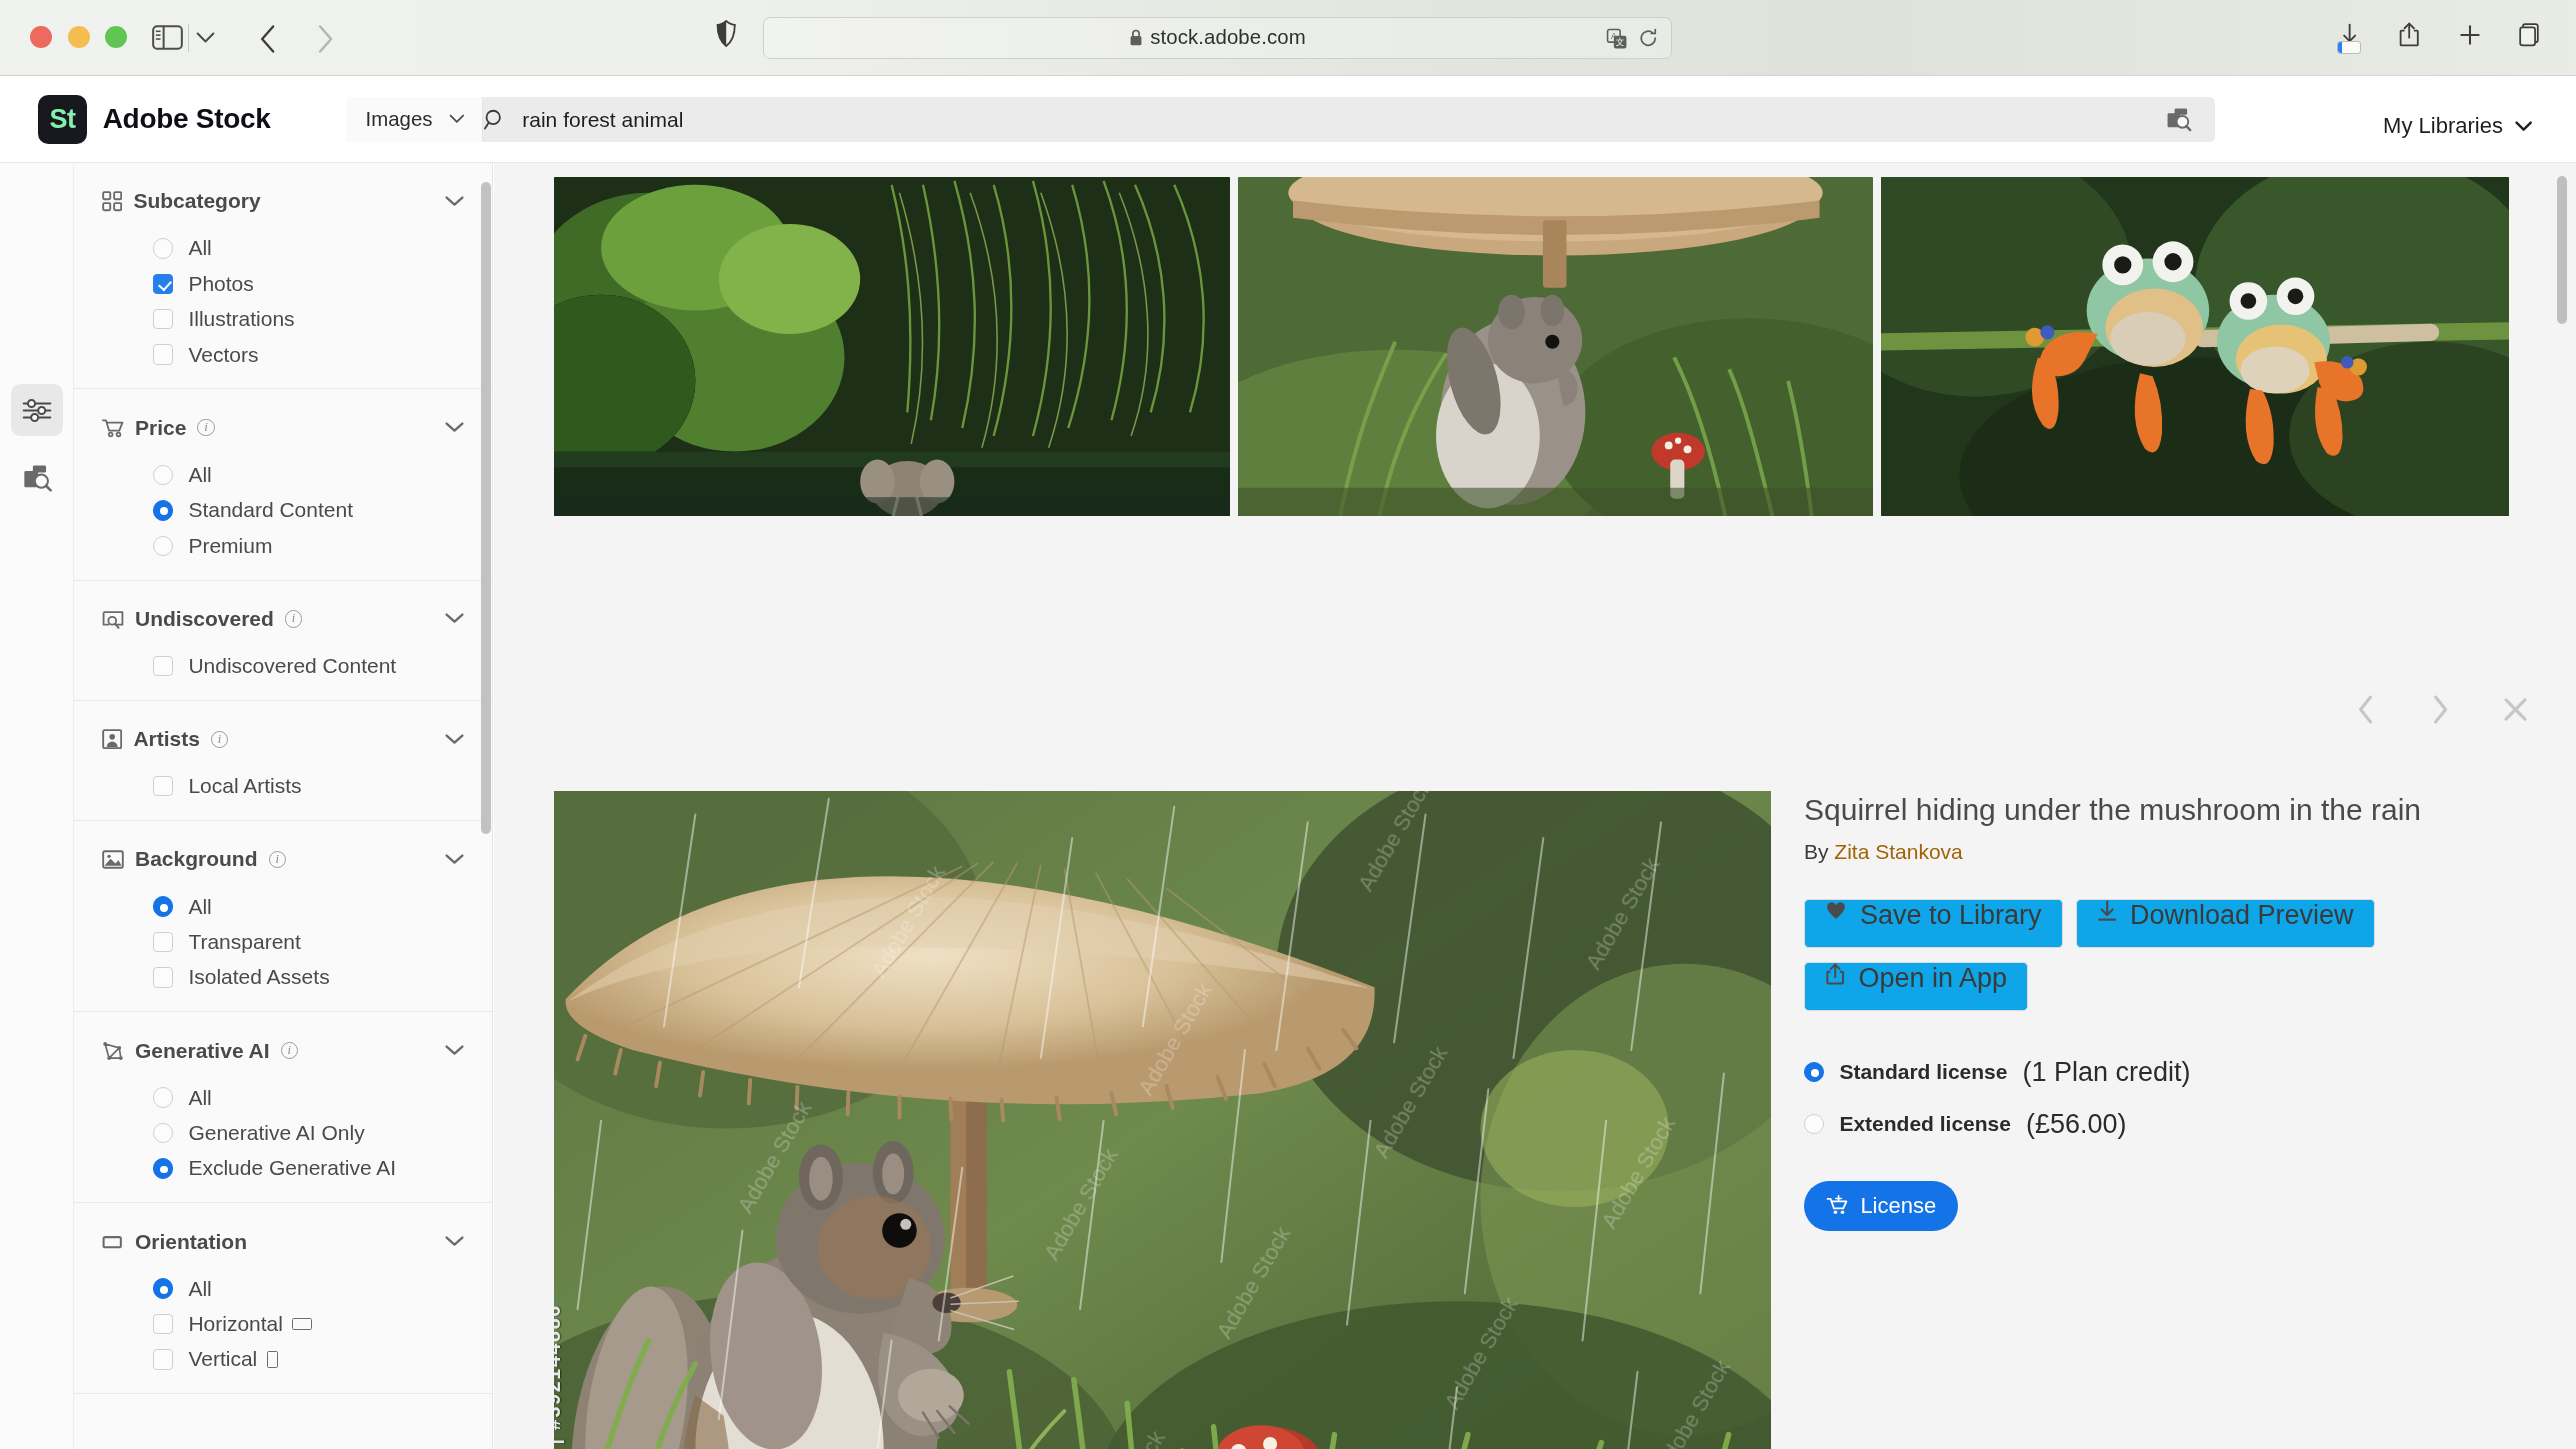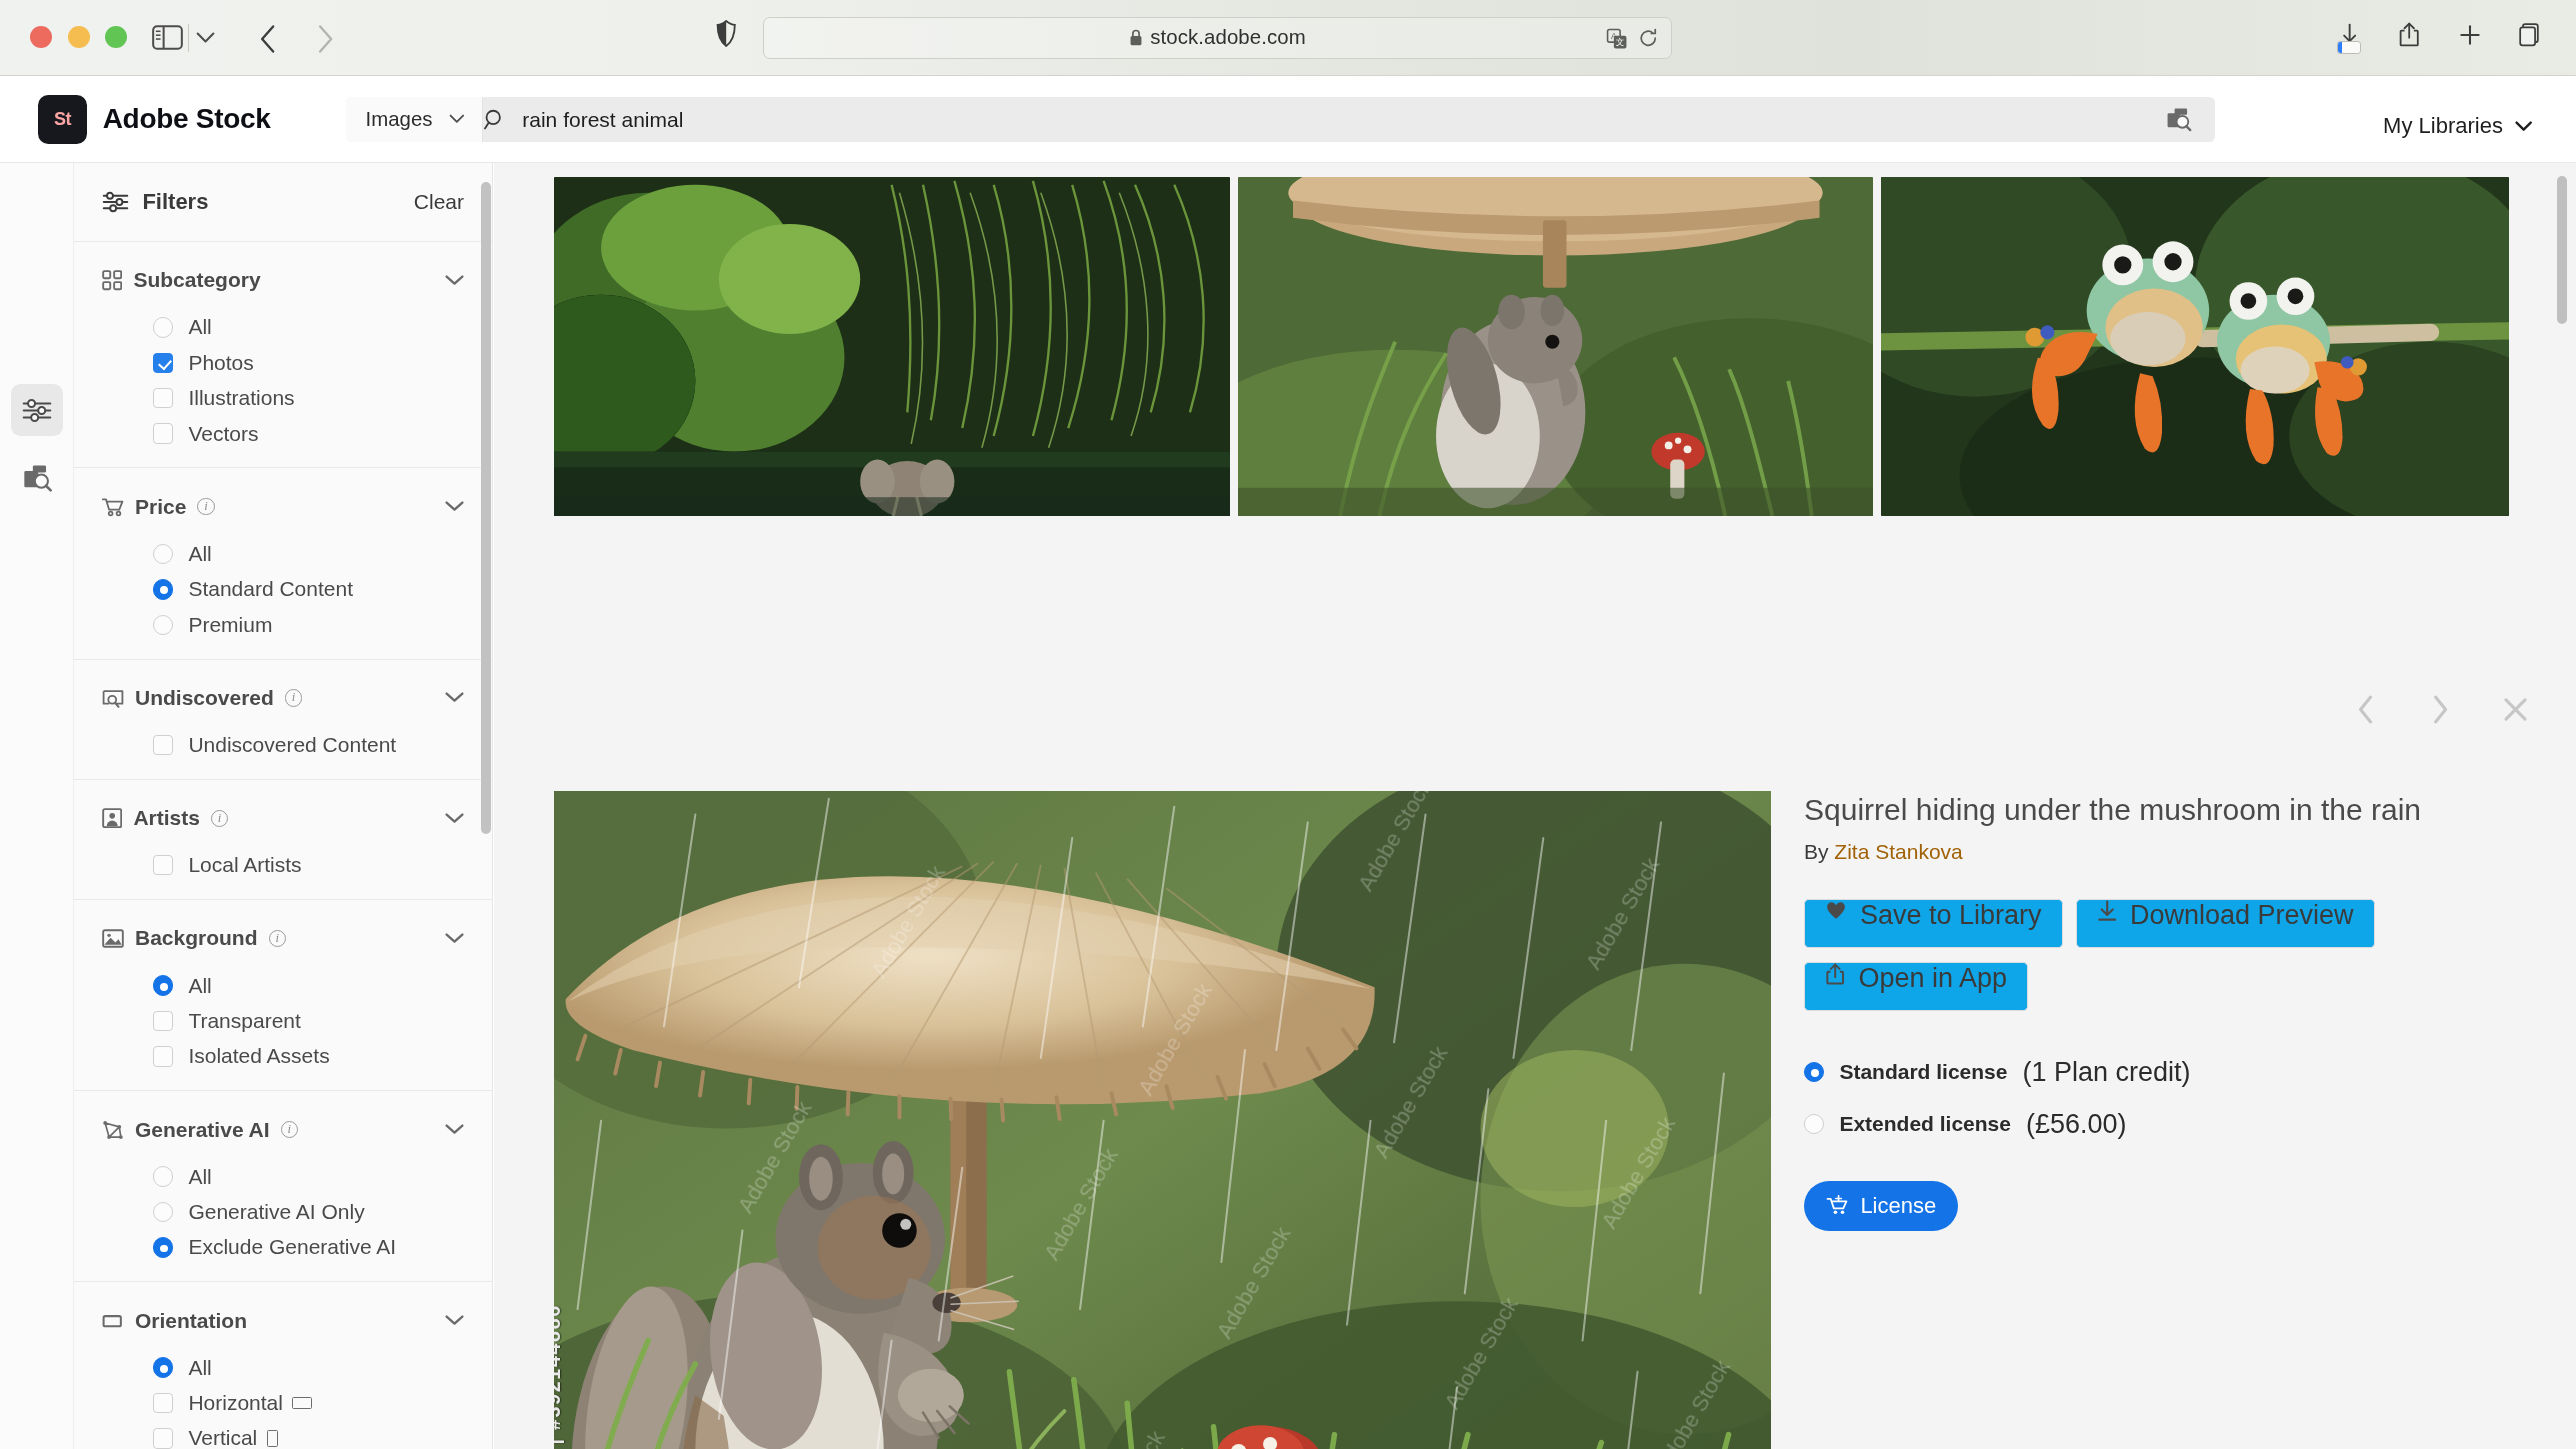--- a/index.html
+++ b/index.html
@@ -49,21 +49,21 @@
   
   .as-header {
     position: absolute; left: 0; top: 76px; width: 2576px; height: 87px;
     background: #ffffff;
     border-bottom: 0.8px solid #e8e8e8;
     display: flex; align-items: center;
   }
   .brand { display: flex; align-items: center; gap: 15.7px; margin-left: 38px; }
   .brand-mark {
     width: 49px; height: 49px; border-radius: 10.2px; background: #16181e;
-    color: #fca5a5; font-size: 18px; font-weight: 700; display: flex;
+    color: #86efac; font-size: 27px; font-weight: 700; display: flex;
     align-items: center; justify-content: center; letter-spacing: -0.4px;
   }
   .brand-name { font-size: 28px; font-weight: 700; color: #0d0f14; letter-spacing: -0.3px; }
 
   .searchwrap {
     position: absolute; left: 346px; top: 21px; width: 1869px; height: 45px;
     background: #ebebeb; border-radius: 5.5px; display: flex; align-items: stretch; overflow: hidden;
   }
   .search-type {
     width: 137px; background: #fafafa; display: flex; align-items: center;
@@ -337,36 +337,20 @@
     <svg width="31" height="28" viewBox="0 0 40 36">
         <rect x="14" y="2" width="17" height="9" rx="1.8" fill="#6a6a6a"></rect>
         <rect x="3" y="9" width="18" height="21" rx="1.8" fill="#6a6a6a"></rect>
         <circle cx="25" cy="22" r="8.5" fill="#fbfbfb" stroke="#6a6a6a" stroke-width="2.6"></circle>
         <line x1="31" y1="28" x2="37" y2="34" stroke="#6a6a6a" stroke-width="3.2" stroke-linecap="round"></line>
       </svg>
   </div>
 </div>
 
 <div class="sidebar">
-  <div class="filters-head">
-    <div class="filters-head-left">
-      <span>
-        <svg width="27" height="22" viewBox="0 0 34 28">
-            <line x1="2" y1="6" x2="32" y2="6" stroke="#3a3a3a" stroke-width="2.4" stroke-linecap="round"></line>
-            <line x1="2" y1="14" x2="32" y2="14" stroke="#3a3a3a" stroke-width="2.4" stroke-linecap="round"></line>
-            <line x1="2" y1="22" x2="32" y2="22" stroke="#3a3a3a" stroke-width="2.4" stroke-linecap="round"></line>
-            <circle cx="10" cy="6" r="3.8" fill="#fafafa" stroke="#3a3a3a" stroke-width="2.4"></circle>
-            <circle cx="22" cy="14" r="3.8" fill="#fafafa" stroke="#3a3a3a" stroke-width="2.4"></circle>
-            <circle cx="14" cy="22" r="3.8" fill="#fafafa" stroke="#3a3a3a" stroke-width="2.4"></circle>
-          </svg>
-      </span>
-      <span class="filters-title">Filters</span>
-    </div>
-    <span class="clear-btn">Clear</span>
-  </div>
 
   <div class="fsection">
     <div class="fsection-head">
       <div class="fsection-head-left">
         <span>
           <svg width="20.4" height="20.4" viewBox="0 0 26 26">
               <rect x="1.5" y="1.5" width="9" height="9" rx="1.5" fill="none" stroke="#6a6a6a" stroke-width="2.4"></rect>
               <rect x="15.5" y="1.5" width="9" height="9" rx="1.5" fill="none" stroke="#6a6a6a" stroke-width="2.4"></rect>
               <rect x="1.5" y="15.5" width="9" height="9" rx="1.5" fill="none" stroke="#6a6a6a" stroke-width="2.4"></rect>
               <rect x="15.5" y="15.5" width="9" height="9" rx="1.5" fill="none" stroke="#6a6a6a" stroke-width="2.4"></rect>

